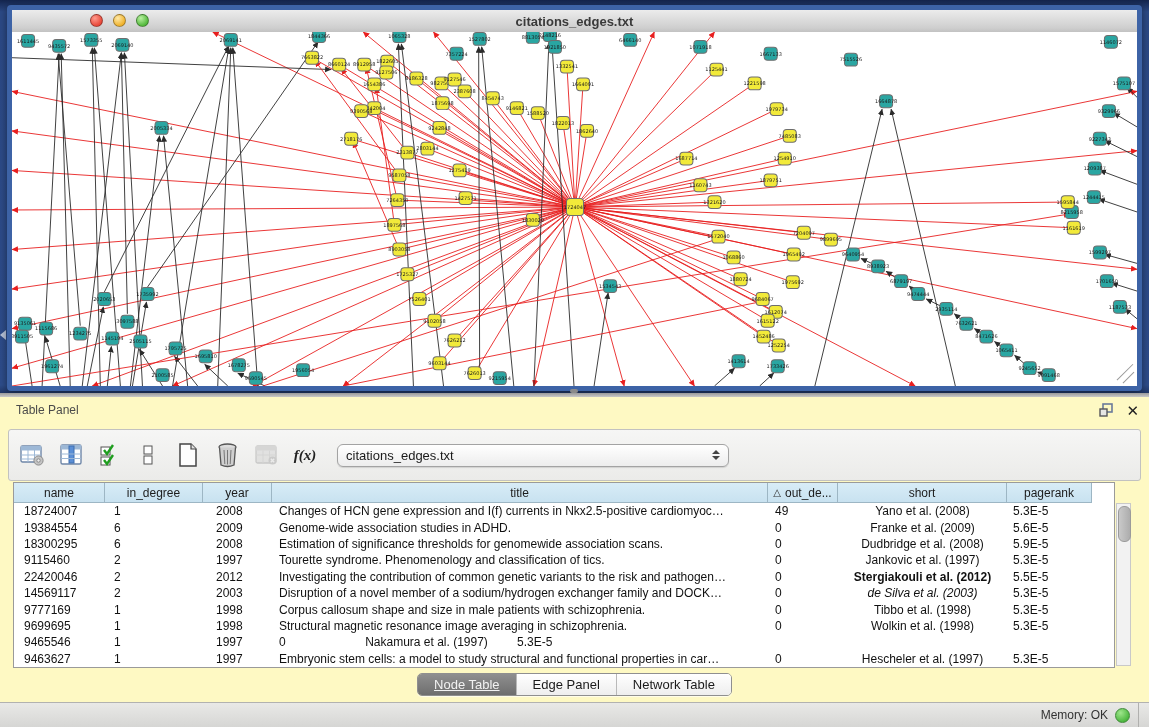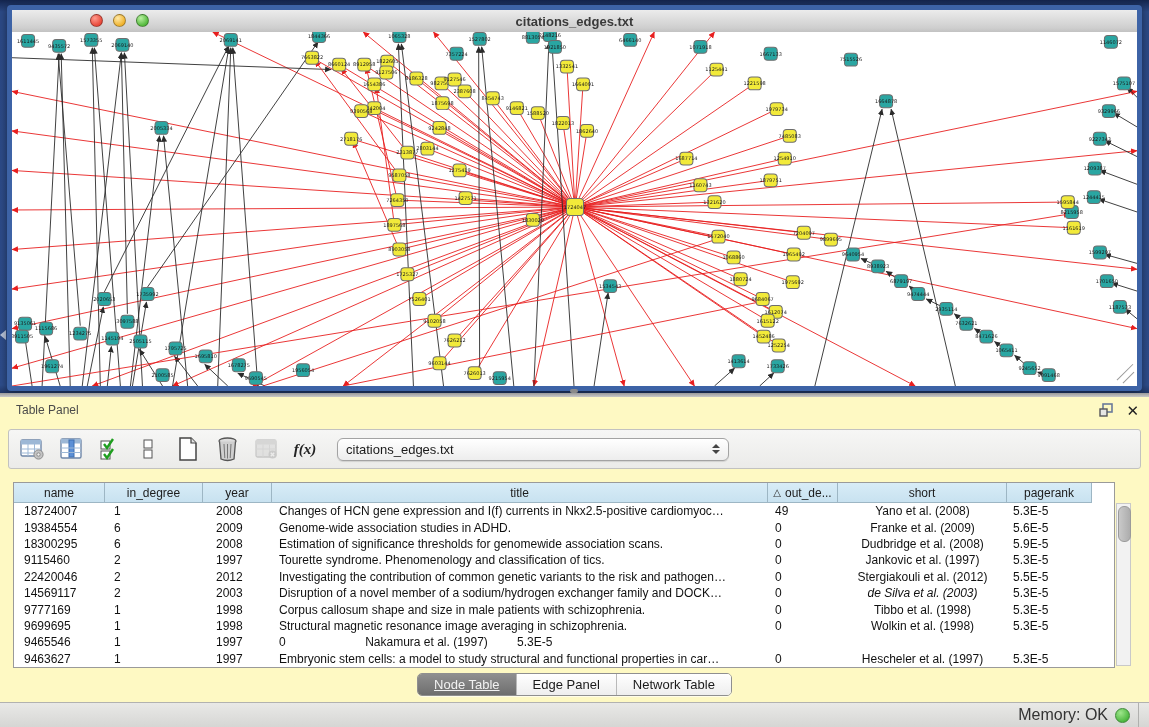--- a/index.html
+++ b/index.html
@@ -26,21 +26,21 @@
   
   .table-panel{position:absolute;left:0;top:397px;width:1149px;height:330px;background:#fef9c3;}
   .split-divider{position:absolute;left:0;top:-4px;width:100%;height:4px;
                  background:linear-gradient(180deg,#9a9a9a,#c8c8c8);}
   .split-dot{position:absolute;left:570px;top:-4px;width:8px;height:4px;background:#8b8b8b;border-radius:2px;}
   .panel-header{height:26px;display:flex;align-items:center;padding:0 10px 0 16px;}
   .panel-title{font-size:12px;color:#4a4a4a;flex:1;}
   .panel-header .hicon{margin-left:12px;cursor:default;}
   .float-icon svg{display:block;}
   .close-x{font-size:15px;font-weight:bold;color:#222;line-height:1;}
-  .toolbar{position:absolute;left:8px;top:32px;right:8px;height:40px;
+  .toolbar{position:absolute;left:8px;top:32px;right:8px;height:52px;
            background:linear-gradient(180deg,#f6f6f5,#ebebe9);border:1px solid #c2c2c0;border-radius:3px;
            display:flex;align-items:center;gap:13px;padding-left:10px;box-sizing:border-box;}
   .tbtn{width:26px;height:26px;display:flex;align-items:center;justify-content:center;}
   .tbtn.disabled{opacity:.45;}
   .fx{font-family:"Liberation Serif","DejaVu Serif",serif;font-style:italic;font-weight:bold;font-size:15px;color:#222;}
   .dropdown{margin-left:6px;width:392px;height:23px;border:1px solid #a3a3a3;border-radius:6px;
             background:linear-gradient(180deg,#ffffff,#ededed);display:flex;align-items:center;
             padding:0 8px;box-sizing:border-box;box-shadow:0 1px 1px rgba(0,0,0,.12);}
   .dropdown .dval{flex:1;font-size:13px;color:#1a1a1a;}
   .dd-arrows{display:flex;flex-direction:column;gap:2px;align-items:center;}
@@ -72,21 +72,21 @@
   .seg-tabs{position:absolute;left:0;right:0;top:276px;display:flex;justify-content:center;}
   .seg{display:flex;border:1px solid #8f8f8f;border-radius:5px;overflow:hidden;box-shadow:0 1px 1px rgba(255,255,255,.7);}
   .seg-btn{font-size:13px;padding:3px 16px;background:linear-gradient(180deg,#ffffff,#eeeeee);color:#1a1a1a;
            border-right:1px solid #b9b9b9;}
   .seg-btn:last-child{border-right:none;}
   .seg-btn.sel{background:linear-gradient(180deg,#8f8f8f,#6e6e6e);color:#f2f2f2;text-decoration:underline;}
   
   .statusbar{position:absolute;left:0;bottom:0;width:1149px;height:24px;
              background:linear-gradient(180deg,#e9e9e7,#d6d6d4);border-top:1px solid #b2b2b0;
              display:flex;align-items:center;justify-content:flex-end;}
-  .mem-label{font-size:16px;color:#333;margin-right:7px;}
+  .mem-label{font-size:12px;color:#333;margin-right:7px;}
   .mem-dot{width:13px;height:13px;border-radius:50%;border:1px solid #3f8a38;
            background:radial-gradient(circle at 35% 30%,#9fe68c,#49b53c 75%);margin-right:8px;}
   .status-div{width:1px;height:24px;background:#b0b0ae;margin-right:10px;}
 </style>
 </head>
 <body>
 
 <div class="desktop">
   <div class="collapse-arrow"></div>
   <div class="net-window">
@@ -882,21 +882,21 @@
           <div class="tcell c-out" style="width: 70px;">0</div>
           <div class="tcell c-short" style="width: 169px;">Jankovic et al. (1997)</div>
           <div class="tcell c-pr" style="width: 85px;">5.3E-5</div>
         </div>
         <div class="trow">
           <div class="tcell c-name" style="width: 91px;">22420046</div>
           <div class="tcell c-in" style="width: 98px;">2</div>
           <div class="tcell c-year" style="width: 69px;">2012</div>
           <div class="tcell c-title" style="width: 496px;">Investigating the contribution of common genetic variants to the risk and pathogen…</div>
           <div class="tcell c-out" style="width: 70px;">0</div>
-          <div class="tcell c-short" style="width: 169px;">Stergiakouli et al. (2012)</div>
+          <div class="tcell c-short" style="width: 169px; font-weight: bold;">Stergiakouli et al. (2012)</div>
           <div class="tcell c-pr" style="width: 85px;">5.5E-5</div>
         </div>
         <div class="trow">
           <div class="tcell c-name" style="width: 91px;">14569117</div>
           <div class="tcell c-in" style="width: 98px;">2</div>
           <div class="tcell c-year" style="width: 69px;">2003</div>
           <div class="tcell c-title" style="width: 496px;">Disruption of a novel member of a sodium/hydrogen exchanger family and DOCK…</div>
           <div class="tcell c-out" style="width: 70px;">0</div>
           <div class="tcell c-short" style="width: 169px; font-style: italic;">de Silva et al. (2003)</div>
           <div class="tcell c-pr" style="width: 85px;">5.3E-5</div>

